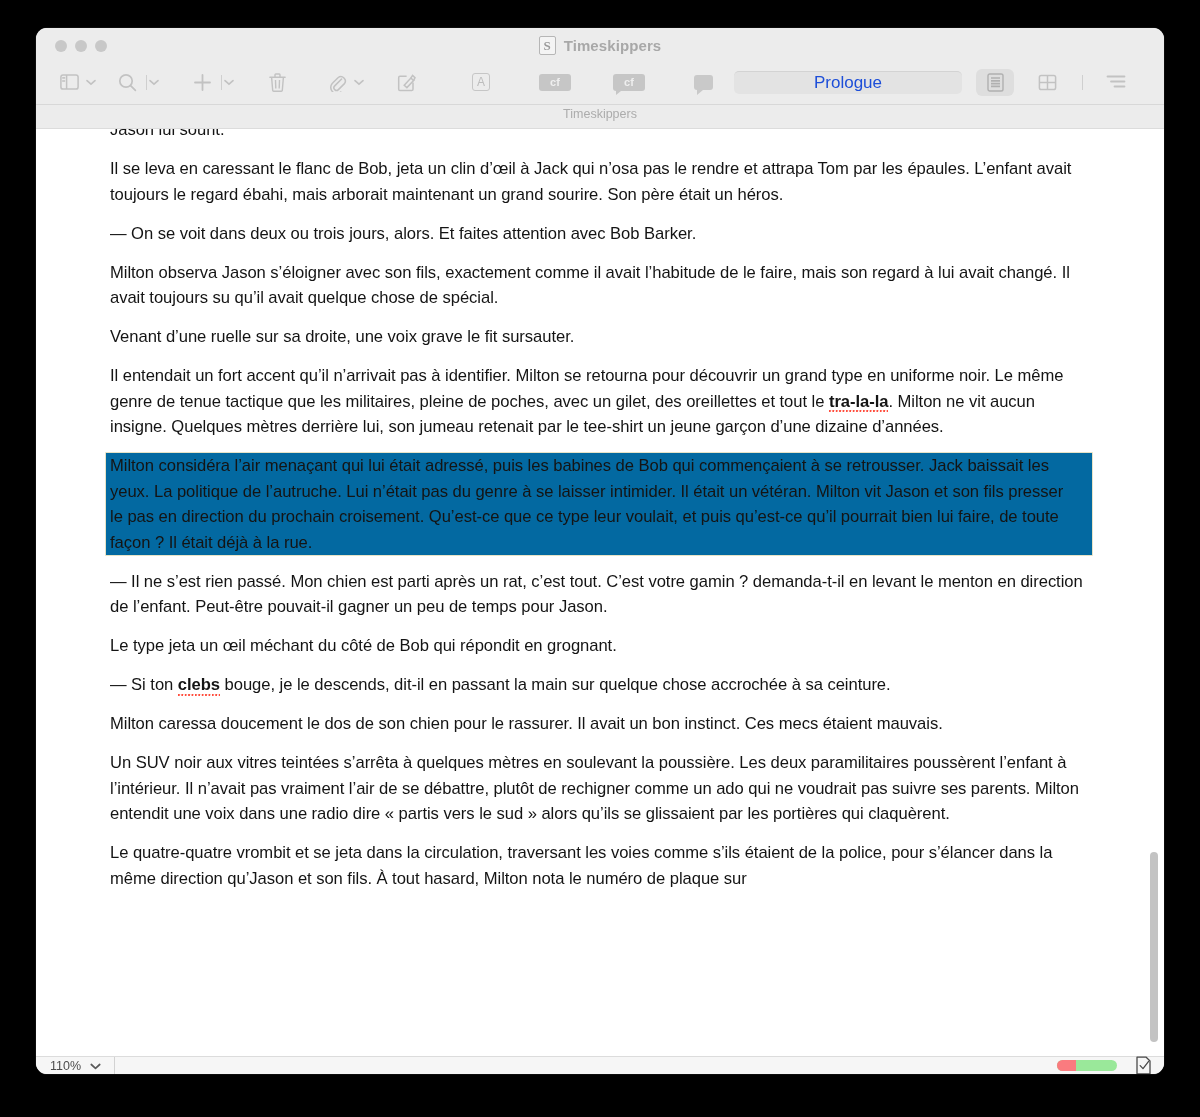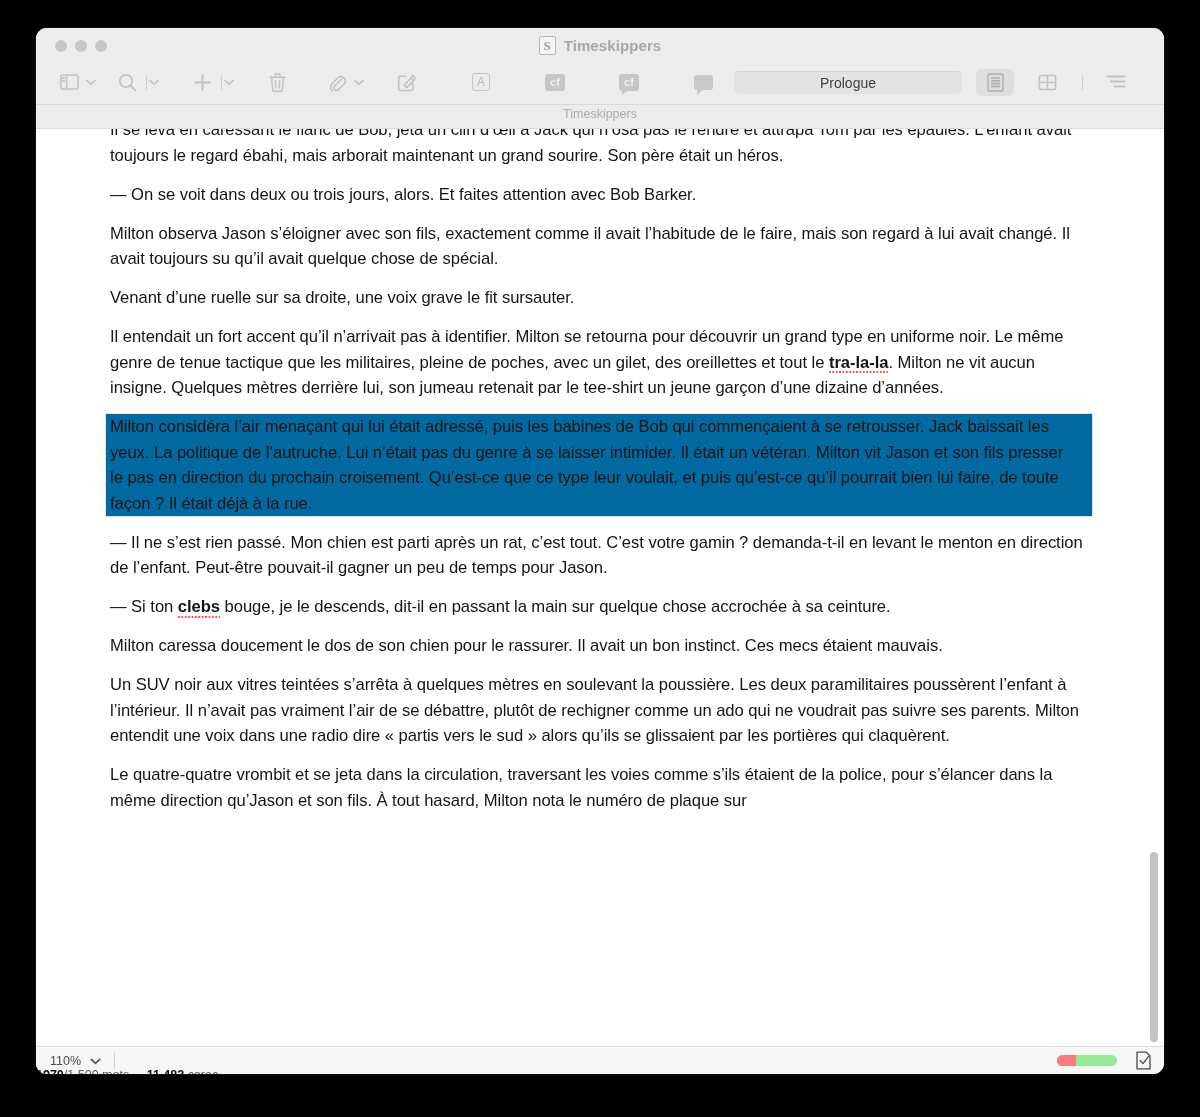--- a/index.html
+++ b/index.html
@@ -103,21 +103,21 @@
     width: 1px; height: 15px;
     background: #cfcfcf;
     margin: 0 2px;
     flex: 0 0 auto;
   }
   .gap-s  { width: 14px; flex: 0 0 auto; }
   .gap-m  { width: 26px; flex: 0 0 auto; }
   .gap-l  { width: 40px; flex: 0 0 auto; }
 
   .cf-badge {
-    width: 20px; height: 17px;
+    width: 32px; height: 17px;
     background: #c6c6c6;
     border-radius: 3px;
     color: #efefef;
     font-size: 11px;
     font-weight: bold;
     line-height: 17px;
     text-align: center;
     font-family: "Liberation Sans", sans-serif;
     position: relative;
   }
@@ -156,22 +156,22 @@
     flex: 0 0 auto;
     width: 228px;
     height: 23px;
     margin: 0 14px;
     background: #e3e3e3;
     border-radius: 5px;
     border-top: 1.5px solid #d3d3d3;
     display: flex;
     align-items: center;
     justify-content: center;
-    font-size: 14px;
-    color: #404040;
+    font-size: 17px;
+    color: #1d4ed8;
   }
 
   .view-btn {
     width: 38px; height: 27px;
     border-radius: 6px;
     display: flex; align-items: center; justify-content: center;
     color: #c2c2c2;
     flex: 0 0 auto;
   }
   .view-btn.active { background: #dedede; color: #b0b0b0; }
@@ -241,21 +241,21 @@
     top: 723px;
     width: 8px;
     height: 190px;
     background: #c3c3c3;
     border-radius: 4px;
   }
 
   
   .statusbar {
     flex: 0 0 auto;
-    height: 28px;
+    height: 18px;
     background: #f6f6f6;
     border-top: 1px solid #dcdcdc;
     display: flex;
     align-items: center;
     padding: 0 12px 0 14px;
     position: relative;
   }
   .zoom-ctl {
     display: flex;
     align-items: center;
@@ -461,27 +461,29 @@
 
       <div class="spacer"></div>
 
     </div>
   </div>
 
   <div class="subtitle-bar">Timeskippers</div>
 
   <div class="editor-wrap">
     <div class="editor" id="editor-body">
+        <p>Jason lui sourit.</p>
         <p>Il se leva en caressant le flanc de Bob, jeta un clin d’œil à Jack qui n’osa pas le rendre et attrapa Tom par les épaules. L’enfant avait toujours le regard ébahi, mais arborait maintenant un grand sourire. Son père était un héros.</p>
         <p>— On se voit dans deux ou trois jours, alors. Et faites attention avec Bob Barker.</p>
         <p>Milton observa Jason s’éloigner avec son fils, exactement comme il avait l’habitude de le faire, mais son regard à lui avait changé. Il avait toujours su qu’il avait quelque chose de spécial.</p>
         <p>Venant d’une ruelle sur sa droite, une voix grave le fit sursauter.</p>
         <p><span>Il entendait un fort accent qu’il n’arrivait pas à identifier. Milton se retourna pour découvrir un grand type en uniforme noir. Le même genre de tenue tactique que les militaires, pleine de poches, avec un gilet, des oreillettes et tout le </span><span class="misspell">tra-la-la</span><span>. Milton ne vit aucun insigne. Quelques mètres derrière lui, son jumeau retenait par le tee-shirt un jeune garçon d’une dizaine d’années.</span></p>
         <p class="hl">Milton considéra l’air menaçant qui lui était adressé, puis les babines de Bob qui commençaient à se retrousser. Jack baissait les yeux. La politique de l’autruche. Lui n’était pas du genre à se laisser intimider. Il était un vétéran. Milton vit Jason et son fils presser le pas en direction du prochain croisement. Qu’est-ce que ce type leur voulait, et puis qu’est-ce qu’il pourrait bien lui faire, de toute façon ? Il était déjà à la rue.</p>
         <p>— Il ne s’est rien passé. Mon chien est parti après un rat, c’est tout. C’est votre gamin ? demanda-t-il en levant le menton en direction de l’enfant. Peut-être pouvait-il gagner un peu de temps pour Jason.</p>
+        <p>Le type jeta un œil méchant du côté de Bob qui répondit en grognant.</p>
         <p><span>— Si ton </span><span class="misspell">clebs</span><span> bouge, je le descends, dit-il en passant la main sur quelque chose accrochée à sa ceinture.</span></p>
         <p>Milton caressa doucement le dos de son chien pour le rassurer. Il avait un bon instinct. Ces mecs étaient mauvais.</p>
         <p>Un SUV noir aux vitres teintées s’arrêta à quelques mètres en soulevant la poussière. Les deux paramilitaires poussèrent l’enfant à l’intérieur. Il n’avait pas vraiment l’air de se débattre, plutôt de rechigner comme un ado qui ne voudrait pas suivre ses parents. Milton entendit une voix dans une radio dire « partis vers le sud » alors qu’ils se glissaient par les portières qui claquèrent.</p>
         <p>Le quatre-quatre vrombit et se jeta dans la circulation, traversant les voies comme s’ils étaient de la police, pour s’élancer dans la même direction qu’Jason et son fils. À tout hasard, Milton nota le numéro de plaque sur</p>
       </div>
 
     <div class="scroll-track">
       <div class="scroll-thumb"></div>
     </div>
   </div>

